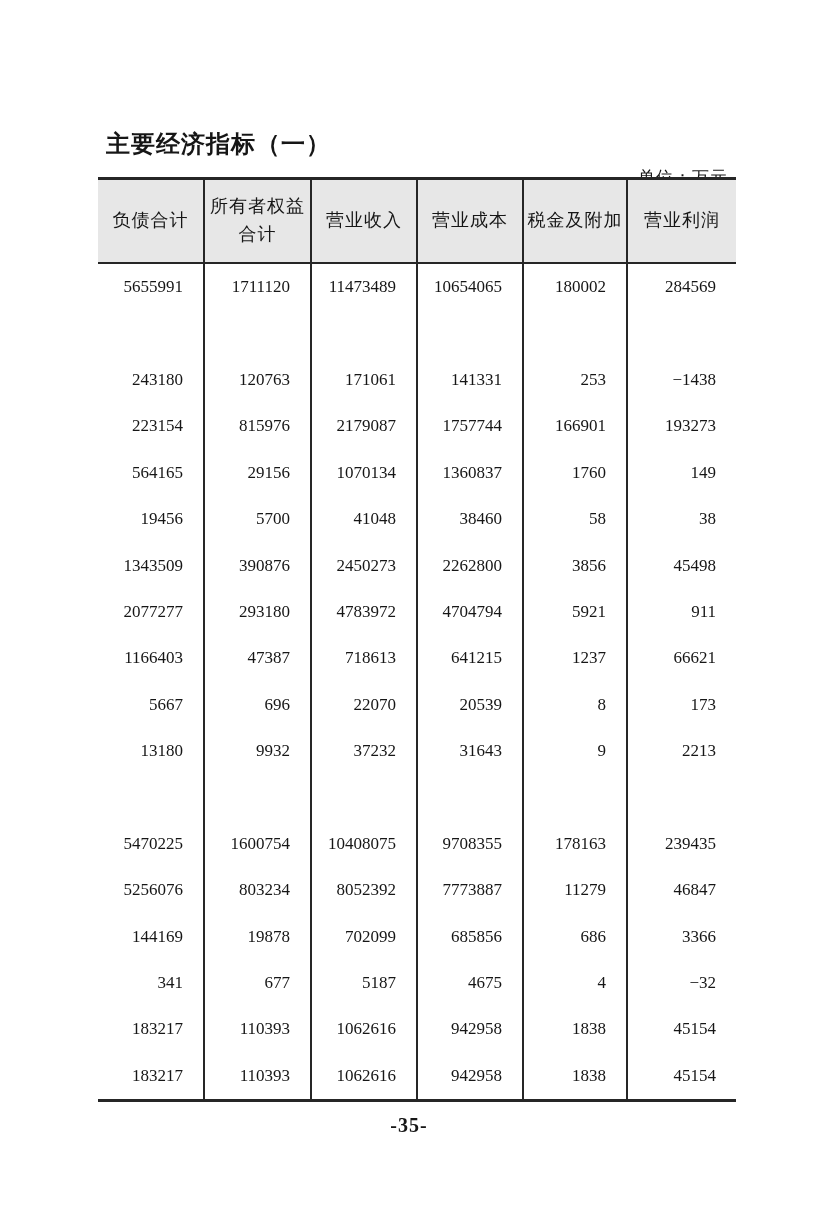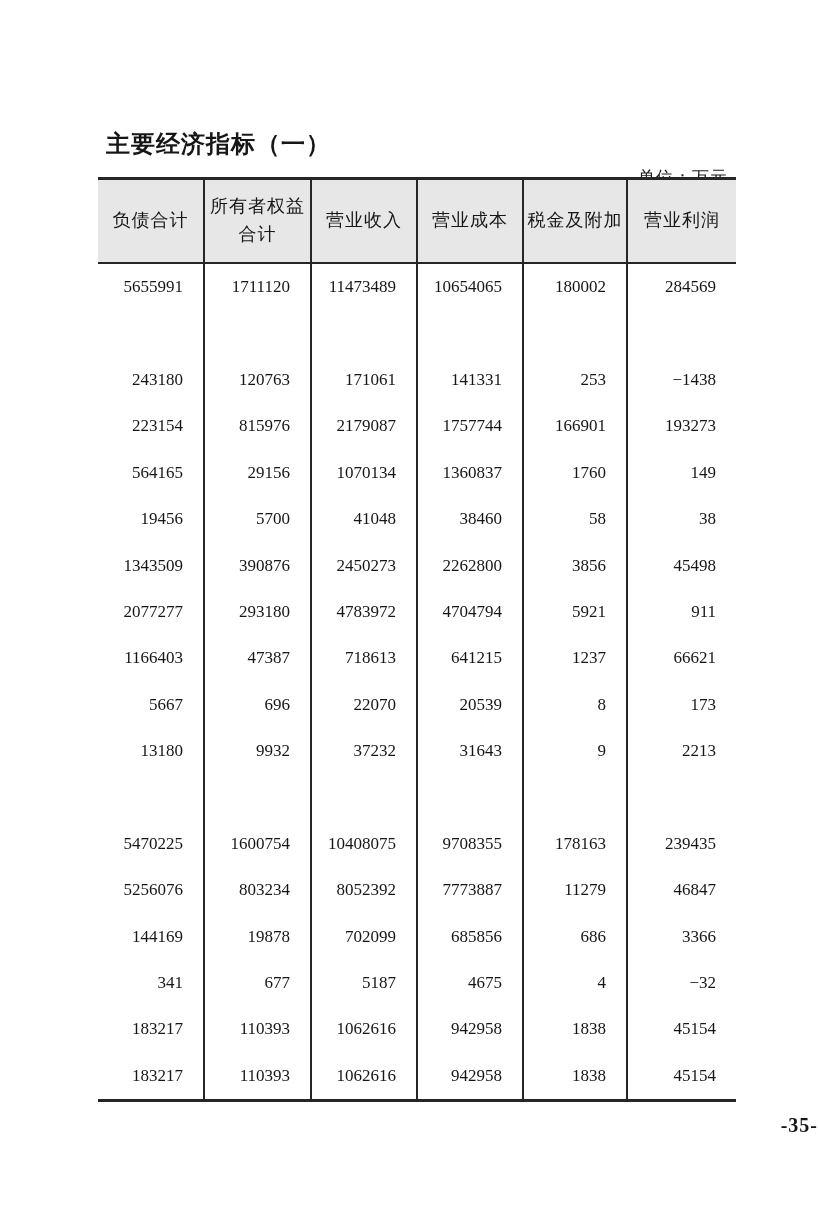--- a/index.html
+++ b/index.html
@@ -70,21 +70,21 @@
     vertical-align: middle;
     padding: 0 20px 0 0;
     color: var(--text, #161616);
     overflow: hidden;
   }
   .page-number {
     position: absolute;
     top: 1114px;
     left: 0;
     width: 100%;
-    text-align: right;
+    text-align: center;
     font-size: 20px;
     font-weight: bold;
     letter-spacing: 1px;
     color: var(--text, #161616);
   }
 </style>
 </head>
 <body>
 
 <div class="page">

